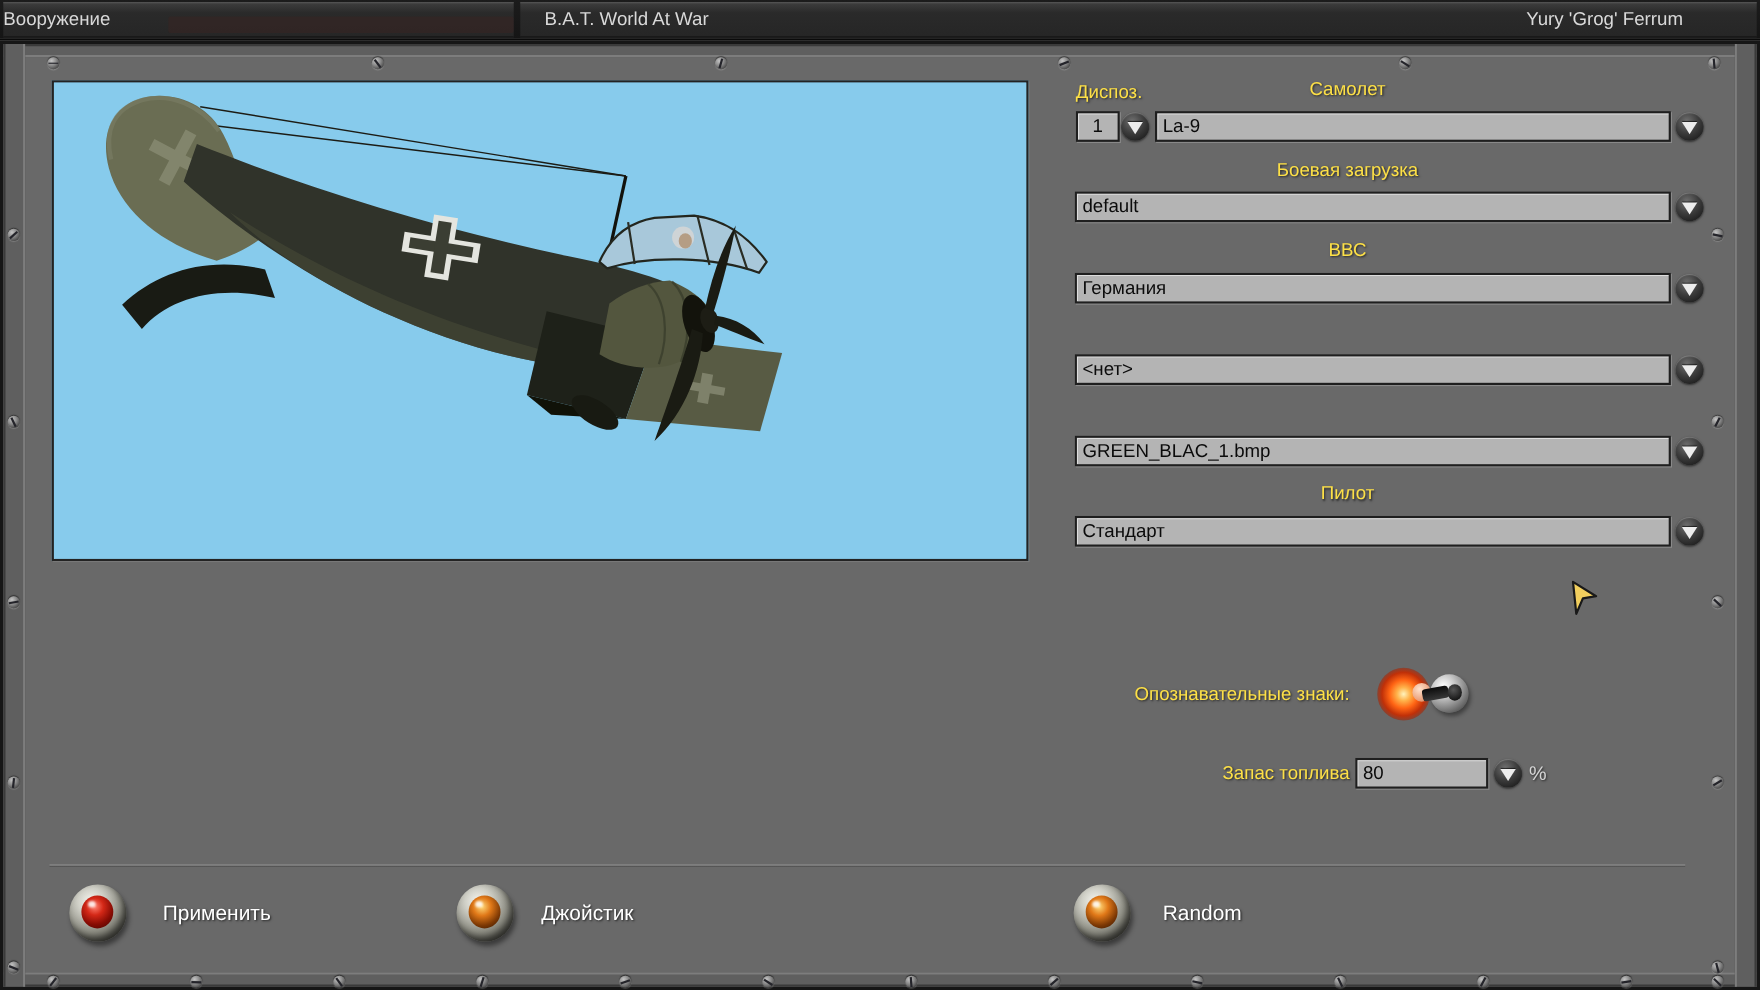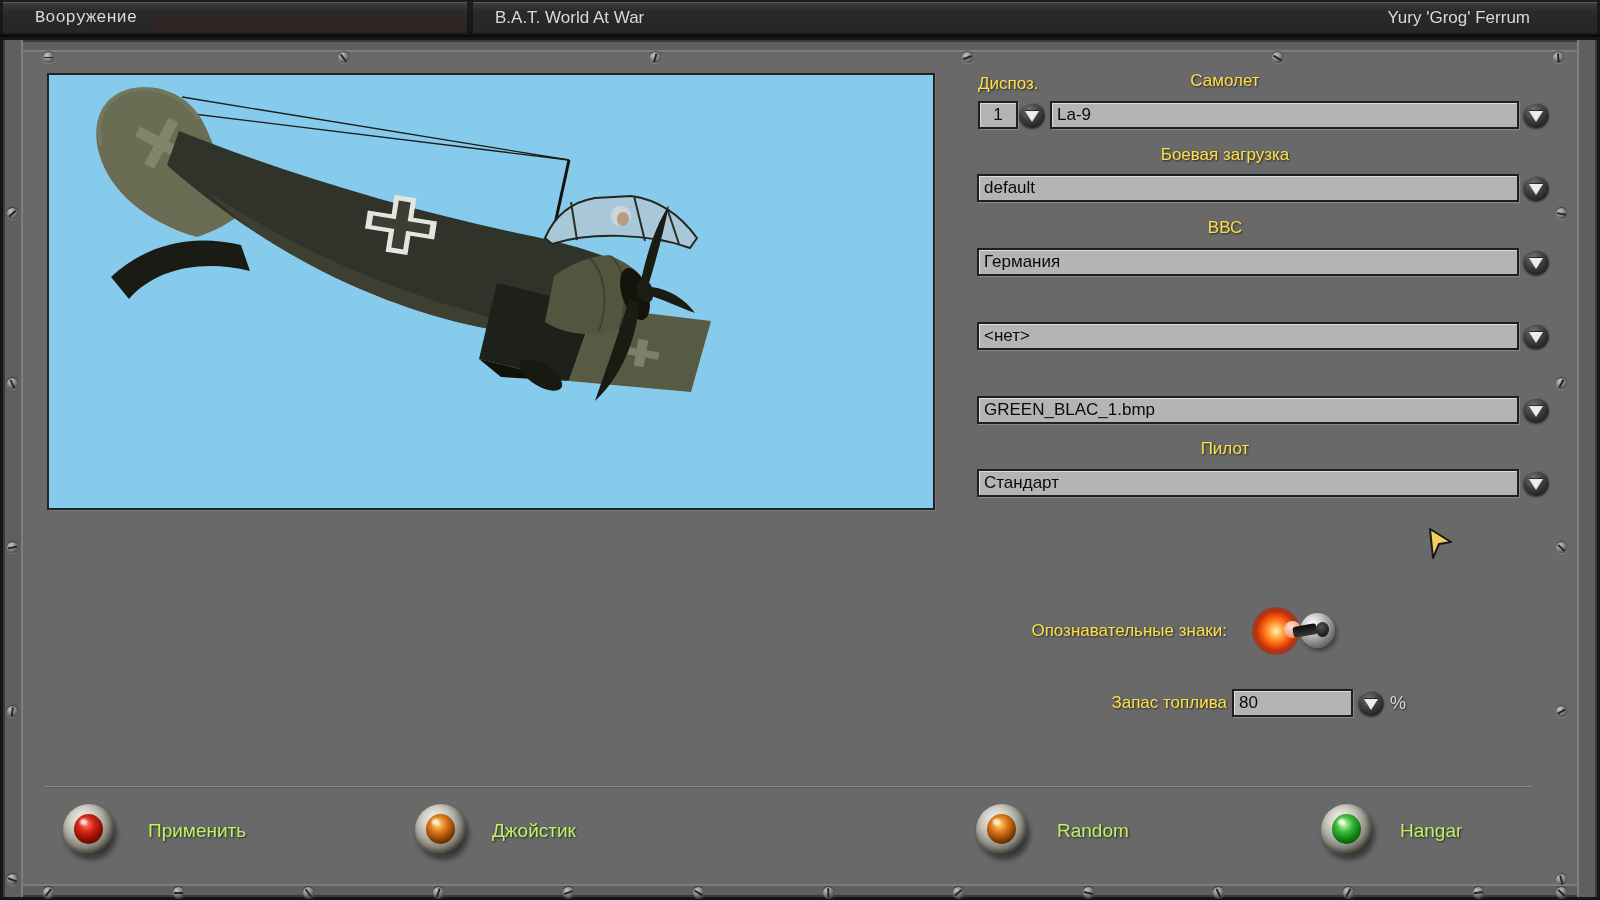--- a/index.html
+++ b/index.html
@@ -4,21 +4,21 @@
 <style>
   html,body{margin:0;padding:0;background:#000;}
   .screen{position:relative;width:1600px;height:900px;overflow:hidden;
           font-family:"Liberation Sans",sans-serif;background:#696969;-webkit-font-smoothing:antialiased;}
 
   
   .topbar{position:absolute;left:0;top:0;width:1600px;height:37px;
           background:linear-gradient(#1c1c1c,#151515);border-bottom:2px solid #0a0a0a;box-sizing:border-box;}
   .tab{position:absolute;top:2px;height:32px;background:linear-gradient(#3f3f3f,#2a2a2a 30%,#262626);
        box-shadow:inset 0 1px 0 #5a5a5a,inset 0 -1px 0 #161616;color:#d9d9d9;font-size:17px;line-height:32px;}
-  .tab-armament{left:3px;width:464px;padding-left:32px;box-sizing:border-box;font-family:Liberation Mono, monospace;}
+  .tab-armament{left:3px;width:464px;box-sizing:border-box;}
   .tab-main{left:473px;width:1124px;padding-left:22px;box-sizing:border-box;}
   .tab-smudge{position:absolute;left:150px;top:13px;width:314px;height:15px;background:#382523;opacity:.55;border-radius:2px;}
   .player-name{position:absolute;right:70px;top:2px;height:32px;line-height:32px;color:#d9d9d9;font-size:17px;}
 
   
   .frame{position:absolute;left:0;top:37px;width:1600px;height:863px;background:#696969;
          border:3px solid #161616;box-sizing:border-box;}
   .strip{position:absolute;background:#5f5f5f;}
   .strip-l{left:3px;top:40px;width:20px;height:857px;box-shadow:inset -2px 0 0 #7d7d7d,inset 2px 0 0 #3a3a3a;}
   .strip-r{left:1577px;top:40px;width:20px;height:857px;box-shadow:inset 2px 0 0 #7d7d7d,inset -2px 0 0 #3a3a3a;}
@@ -71,21 +71,21 @@
   .btn{position:absolute;top:804px;height:58px;cursor:pointer;}
   .lamp{position:absolute;width:52px;height:52px;border-radius:50%;
         background:radial-gradient(circle at 38% 30%,#f6f6f0 0%,#cfcfc6 25%,#8f8f85 55%,#55554d 80%,#35352f 100%);
         box-shadow:2px 4px 5px rgba(0,0,0,.45),inset -3px -4px 6px rgba(0,0,0,.5);}
   .lens{position:absolute;left:11px;top:10px;width:29px;height:30px;border-radius:50%;}
   .lens:after{content:"";position:absolute;left:6px;top:5px;width:7px;height:6px;border-radius:50%;
         background:rgba(255,255,255,.85);filter:blur(1px);}
   .lens-red{background:radial-gradient(circle at 42% 34%,#ff8070 0%,#d42817 30%,#880c04 62%,#3a0200 100%);}
   .lens-amber{background:radial-gradient(circle at 42% 34%,#ffd878 0%,#e07818 32%,#7c3804 66%,#2e1200 100%);}
   .lens-green{background:radial-gradient(circle at 42% 34%,#c9ffb2 0%,#3ab83a 32%,#0e7a0e 62%,#043204 100%);}
-  .btn-label{position:absolute;top:16px;font-size:19px;color:#bef264;text-shadow:1px 1px 2px rgba(0,0,0,.65);white-space:nowrap;}
+  .btn-label{position:absolute;top:16px;font-size:19px;color:#ffffff;text-shadow:1px 1px 2px rgba(0,0,0,.65);white-space:nowrap;}
 
   
   .cursor{position:absolute;left:1427px;top:527px;}
 </style>
 </head>
 <body>
 
 <div class="screen">
 
   <div class="topbar">
@@ -314,26 +314,20 @@
         <div class="lens lens-amber"></div>
       </div>
     <div class="btn-label" style="left:77px;">Джойстик</div>
   </div>
   <div class="btn" style="left:976px;width:230px;">
     <div class="lamp">
         <div class="lens lens-amber"></div>
       </div>
     <div class="btn-label" style="left:81px;">Random</div>
   </div>
-  <div class="btn" style="left:1321px;width:220px;">
-    <div class="lamp">
-        <div class="lens lens-green"></div>
-      </div>
-    <div class="btn-label" style="left:79px;">Hangar</div>
-  </div>
 
   <div class="cursor">
     <svg width="28" height="36" viewBox="0 0 28 36">
       <path d="M 3,2 L 24,15 L 12,17 L 6,31 Z" fill="#f2cf5e" stroke="#191919" stroke-width="2" stroke-linejoin="round"></path>
     </svg>
   </div>
 
 </div>
 
 </body></html>

